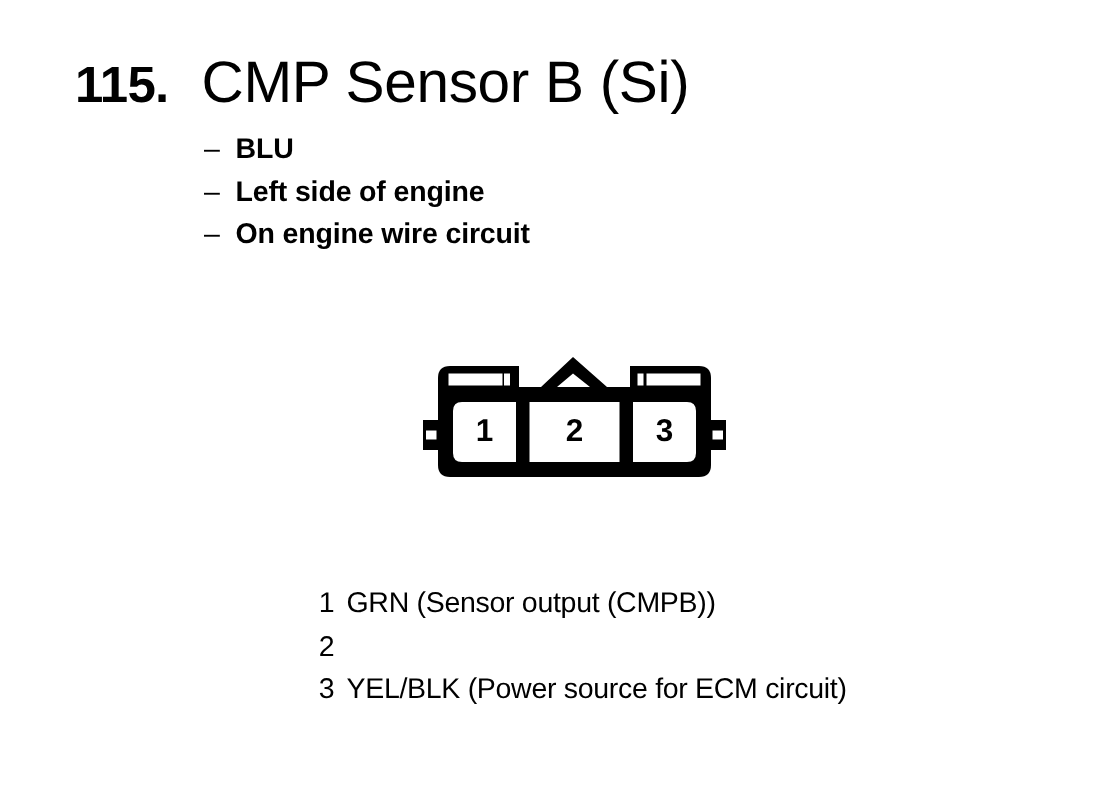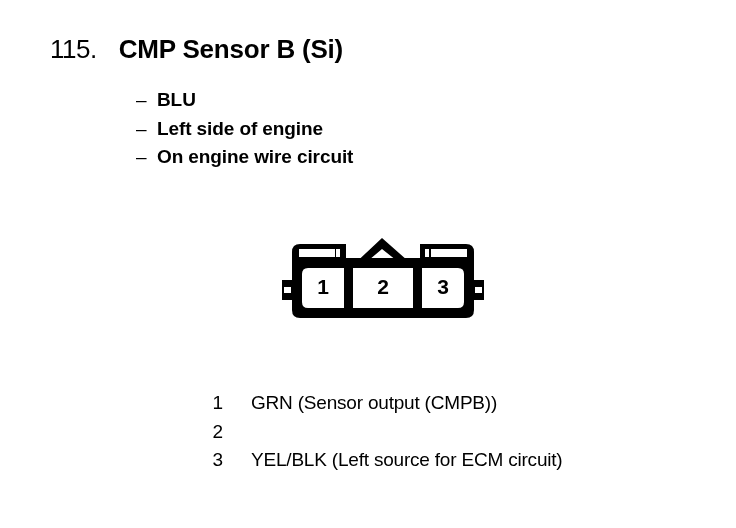--- a/index.html
+++ b/index.html
@@ -19,27 +19,27 @@
   
   .title-row {
     position: absolute;
     left: 50px;
     top: 34px;
     display: flex;
     align-items: baseline;
     white-space: nowrap;
   }
   .title-number {
-    font-size: 26px;
-    font-weight: normal;
+    font-size: 34px;
+    font-weight: bold;
     letter-spacing: -0.5px;
   }
   .title-text {
-    font-size: 26px;
-    font-weight: bold;
+    font-size: 39px;
+    font-weight: normal;
     margin-left: 22px;
     letter-spacing: -0.2px;
   }
 
   
   .bullets {
     position: absolute;
     left: 136px;
     top: 86px;
   }
@@ -78,21 +78,21 @@
     font-size: 19px;
     line-height: 28.5px;
     white-space: nowrap;
   }
   .legend-num {
     width: 16px;
     flex: 0 0 16px;
     text-align: right;
   }
   .legend-desc {
-    margin-left: 28px;
+    margin-left: 8px;
     letter-spacing: -0.2px;
   }
 </style>
 </head>
 <body>
 
 <div class="title-row">
   <span class="title-number">115.</span>
   <span class="title-text">CMP Sensor B (Si)</span>
 </div>
@@ -157,15 +157,15 @@
 <div class="legend">
   <div class="legend-row">
     <span class="legend-num">1</span>
     <span class="legend-desc">GRN (Sensor output (CMPB))</span>
   </div>
   <div class="legend-row">
     <span class="legend-num">2</span>
   </div>
   <div class="legend-row">
     <span class="legend-num">3</span>
-    <span class="legend-desc">YEL/BLK (Left source for ECM circuit)</span>
+    <span class="legend-desc">YEL/BLK (Power source for ECM circuit)</span>
   </div>
 </div>
 
 </body></html>

